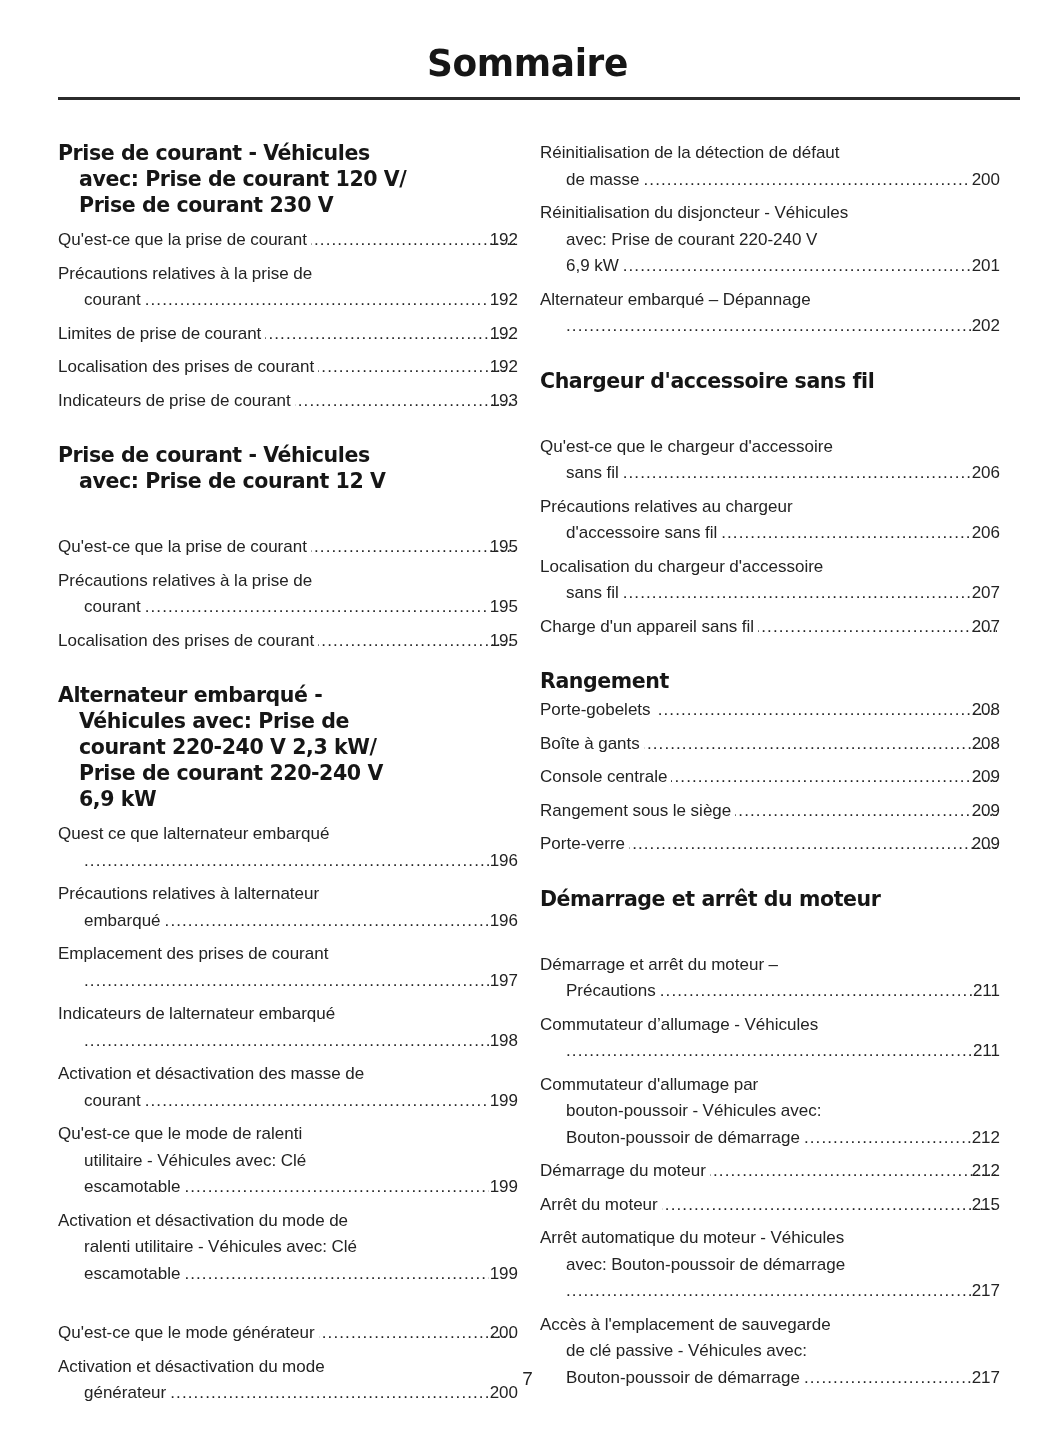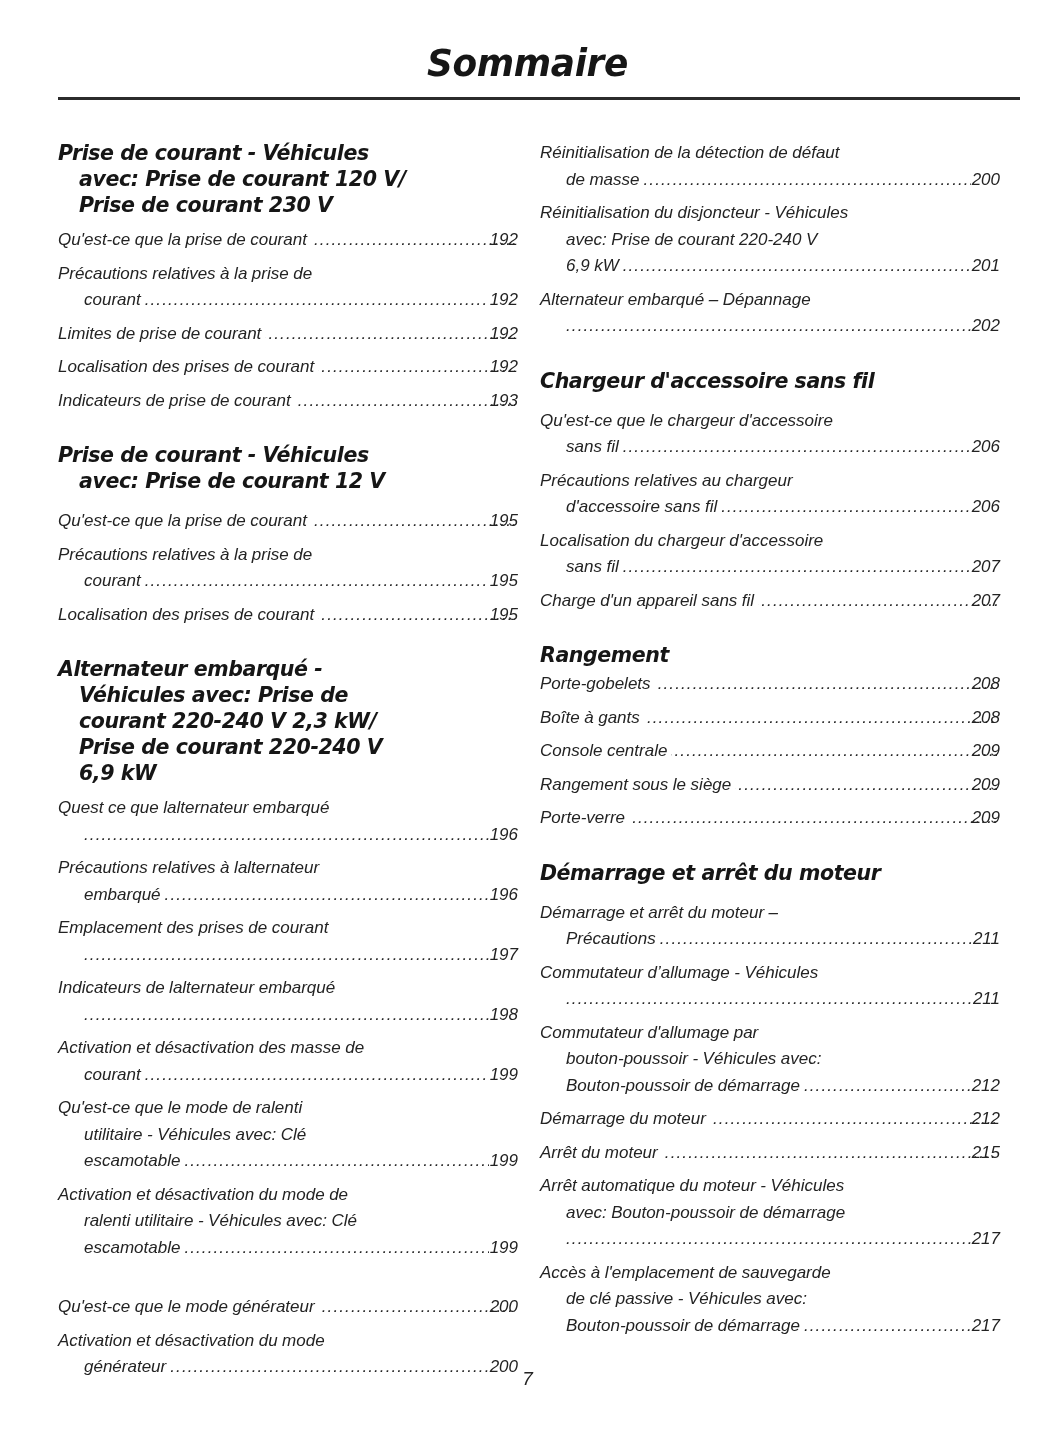--- a/index.html
+++ b/index.html
@@ -15,21 +15,20 @@
     color: #1a1a1a;
     -webkit-font-smoothing: antialiased;
   }
 
   .page {
     position: absolute;
     inset: 0;
     width: 1055px;
     height: 1078px;
     box-sizing: border-box;
-    font-style: italic;
   }
 
   
   .page-title {
     position: absolute;
     top: 42px;
     left: 0;
     width: 1055px;
     text-align: center;
     font-family: "DejaVu Sans", sans-serif;
@@ -87,21 +86,21 @@
   }
   .section + .section {
     margin-top: 28px;
   }
 
   
   .entries {
     margin-top: 9px;
   }
   .entries.gap-lg {
-    margin-top: 14px;
+    margin-top: 40px;
   }
   .entries.gap-sm {
     margin-top: 3px;
   }
 
   
   .toc-entry {
     font-family: "Liberation Sans", sans-serif;
     font-size: 17px;
     line-height: 26.5px;

